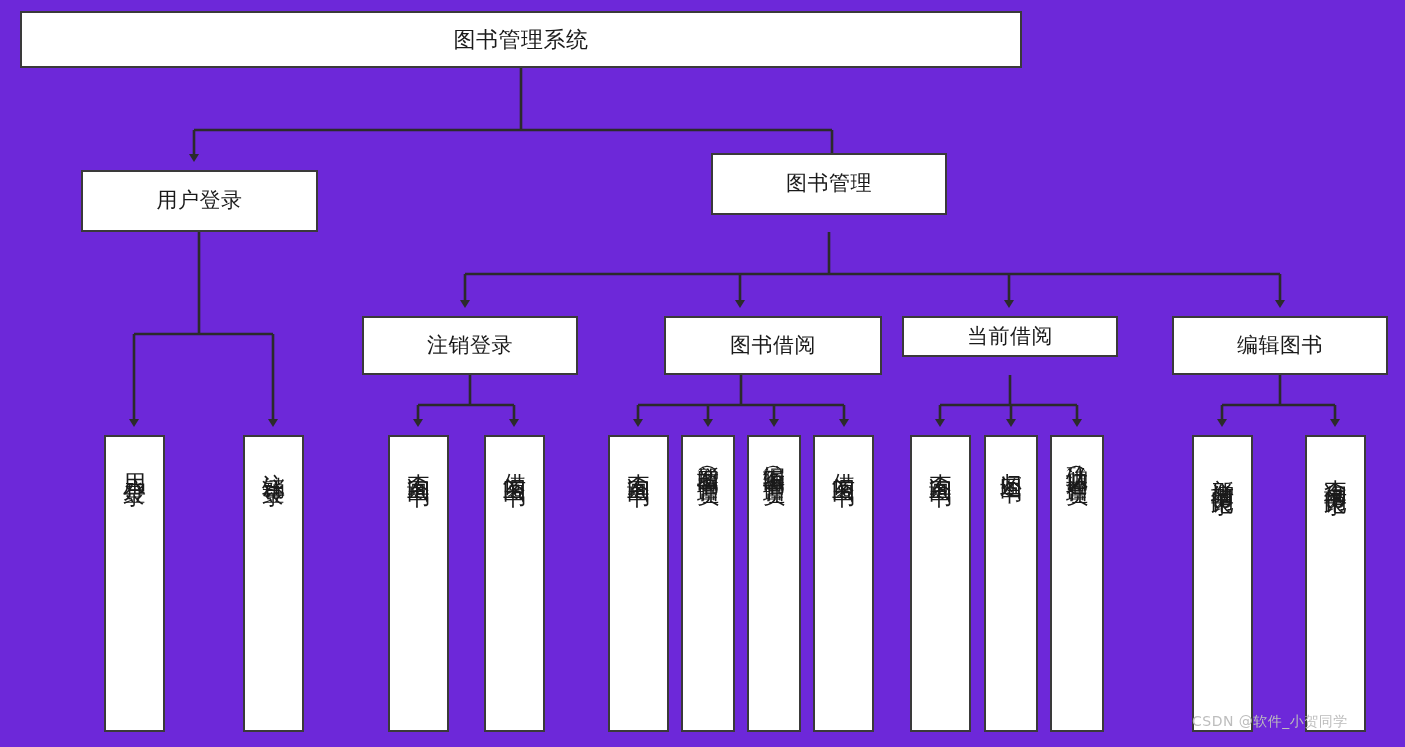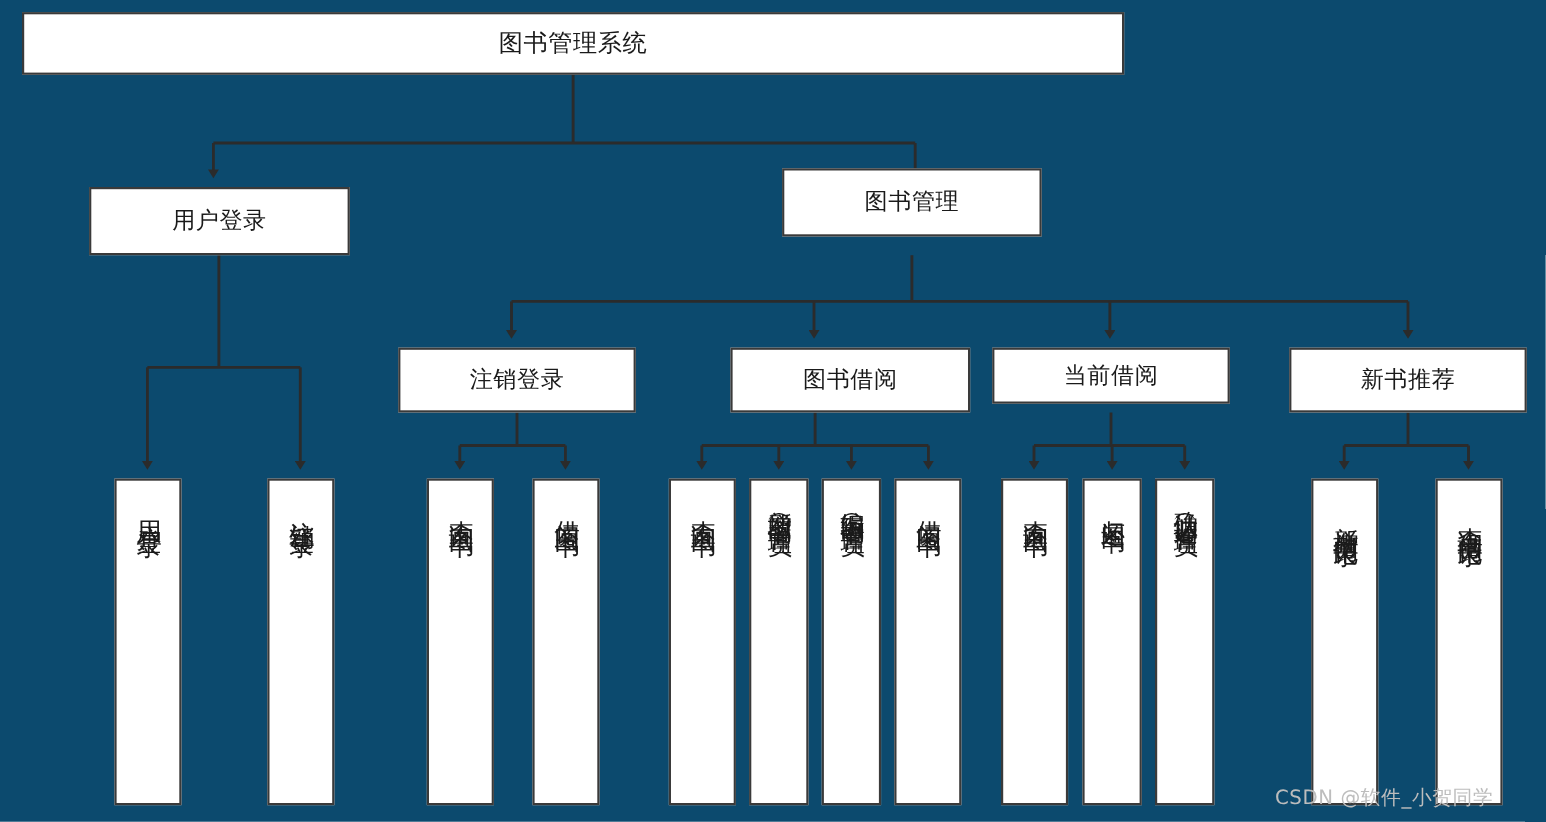--- a/index.html
+++ b/index.html
@@ -10,21 +10,21 @@
   body {
     width: 1405px;
     height: 747px;
     font-family: "DejaVu Sans", "Liberation Sans", sans-serif;
     overflow: hidden;
   }
   #diagram-root {
     position: relative;
     width: 1405px;
     height: 747px;
-    background: #0c4a6e;
+    background: #6d28d9;
   }
   svg.connectors {
     position: absolute;
     left: 0;
     top: 0;
     width: 1405px;
     height: 747px;
     pointer-events: none;
   }
   .node {
@@ -59,23 +59,23 @@
   .node.vertical .label {
     writing-mode: vertical-rl;
     text-orientation: upright;
     font-size: 23px;
     letter-spacing: 4px;
     line-height: 1;
     white-space: pre;
   }
   .watermark {
     position: absolute;
-    left: 1159px;
+    left: 1192px;
     top: 713px;
-    font-size: 18px;
+    font-size: 14px;
     color: #bdbdbd;
     letter-spacing: 0.5px;
     white-space: nowrap;
     font-family: "DejaVu Sans", "Liberation Sans", sans-serif;
   }
 </style>
 </head>
 <body>
 
 <div id="diagram-root">
@@ -140,25 +140,25 @@
   <div class="node horizontal" style="left:711px; top:153px; width:236px; height:62px;">
     <span class="label">图书管理</span>
   </div>
 
   <div class="node horizontal" style="left:362px; top:316px; width:216px; height:59px;">
     <span class="label">注销登录</span>
   </div>
   <div class="node horizontal" style="left:664px; top:316px; width:218px; height:59px;">
     <span class="label">图书借阅</span>
   </div>
-  <div class="node horizontal" style="left:902px; top:316px; width:216px; height:51px;">
+  <div class="node horizontal" style="left:902px; top:316px; width:216px; height:41px;">
     <span class="label">当前借阅</span>
   </div>
   <div class="node horizontal" style="left:1172px; top:316px; width:216px; height:59px;">
-    <span class="label">新书推荐</span>
+    <span class="label">编辑图书</span>
   </div>
 
   <div class="node vertical" style="left:104px; top:435px; width:61px; height:297px;">
     <span class="label">用户登录</span>
   </div>
   <div class="node vertical" style="left:243px; top:435px; width:61px; height:297px;">
     <span class="label">注销登录</span>
   </div>
   <div class="node vertical" style="left:388px; top:435px; width:61px; height:297px;">
     <span class="label">查询图书</span>

